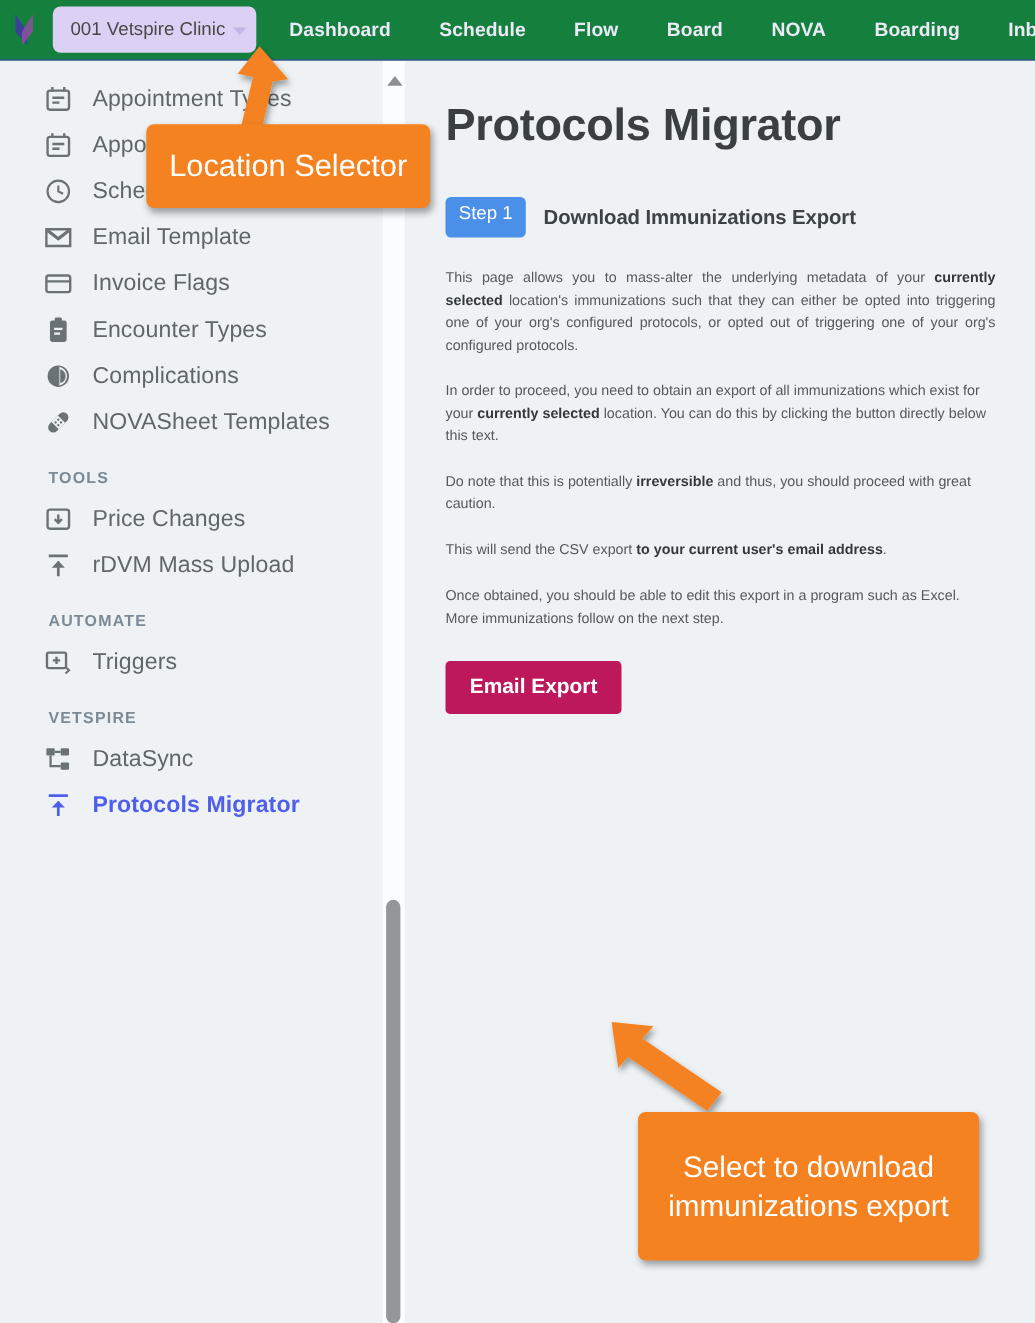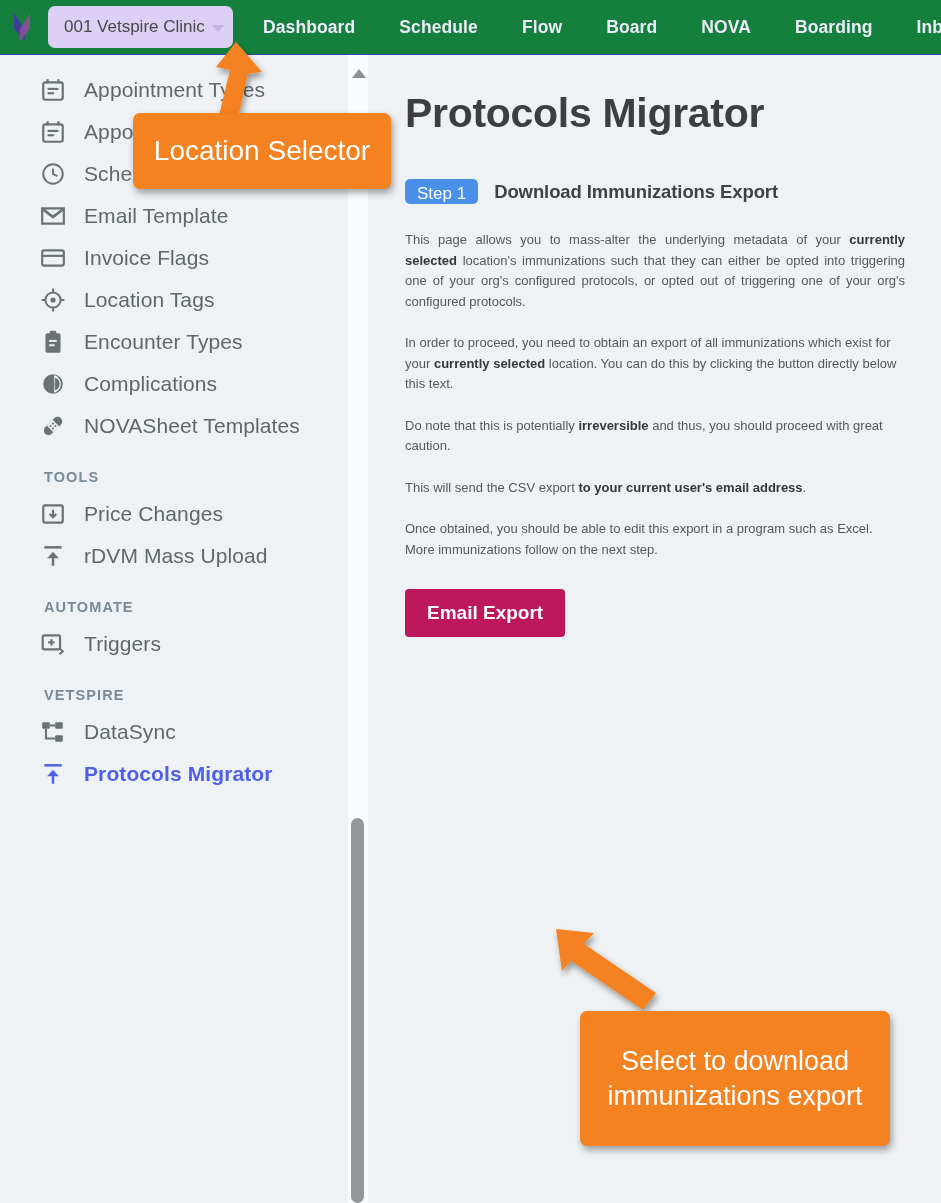--- a/index.html
+++ b/index.html
@@ -129,21 +129,21 @@
     font-weight: bold;
     color: #3a3f42;
     letter-spacing: -.3px;
     margin-bottom: 42px;
   }
   .step-row { display: flex; align-items: center; margin-bottom: 26px; }
   .step-badge {
     background: #4a90e8;
     color: #fff;
     font-size: 17px;
-    padding: 5px 12px 0;
+    padding: 5px 12px 12px;
     border-radius: 5px;
     margin-right: 16px;
     white-space: nowrap;
   }
   .step-title {
     font-size: 18.5px;
     font-weight: bold;
     color: #3c4246;
     letter-spacing: -.1px;
   }
@@ -274,33 +274,20 @@
     <div class="side-item">
       <span class="side-icon">
         <svg width="26" height="26" viewBox="0 0 24 24" fill="none" stroke="currentColor" stroke-width="2">
           <rect x="2" y="5" width="20" height="14" rx="2"></rect>
             <line x1="2" y1="10" x2="22" y2="10"></line>
         </svg>
       </span>
       <span class="side-label">Invoice Flags</span>
     </div>
 
-    <div class="side-item">
-      <span class="side-icon">
-        <svg width="26" height="26" viewBox="0 0 24 24" fill="none" stroke="currentColor" stroke-width="1.9">
-          <circle cx="12" cy="12" r="7"></circle>
-            <circle cx="12" cy="12" r="2.4" fill="currentColor" stroke="none"></circle>
-          <line x1="12" y1="1.5" x2="12" y2="5"></line>
-            <line x1="12" y1="19" x2="12" y2="22.5"></line>
-          <line x1="1.5" y1="12" x2="5" y2="12"></line>
-            <line x1="19" y1="12" x2="22.5" y2="12"></line>
-        </svg>
-      </span>
-      <span class="side-label">Location Tags</span>
-    </div>
 
     <div class="side-item">
       <span class="side-icon">
         <svg width="26" height="26" viewBox="0 0 24 24" fill="currentColor">
           <rect x="5" y="4" width="14" height="18" rx="2"></rect>
           <rect x="9" y="1.5" width="6" height="4" rx="1.2"></rect>
           <line x1="8.5" y1="11" x2="15.5" y2="11" stroke="#eef2f4" stroke-width="1.8"></line>
           <line x1="8.5" y1="15" x2="13.5" y2="15" stroke="#eef2f4" stroke-width="1.8"></line>
         </svg>
       </span>

